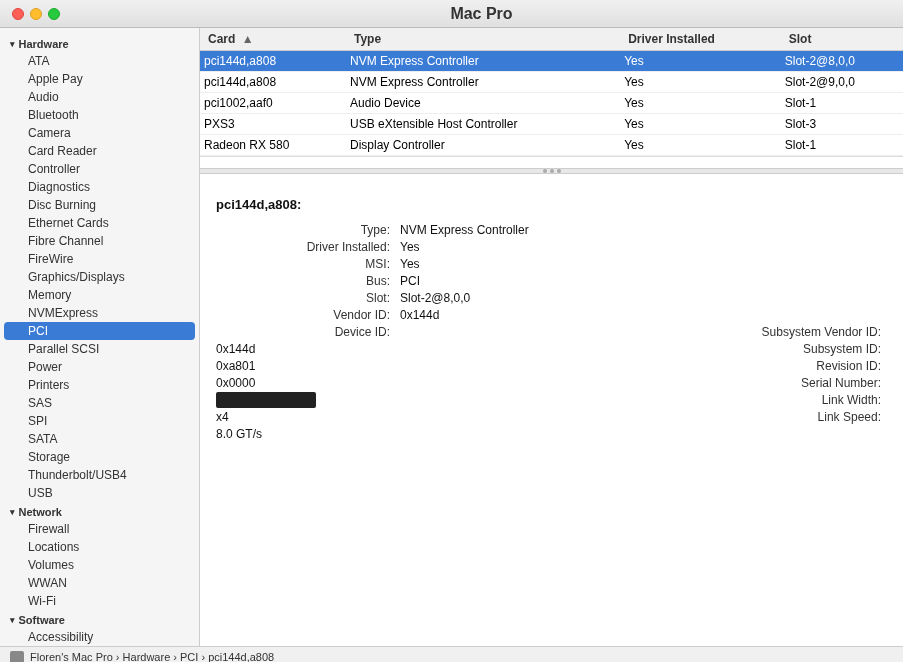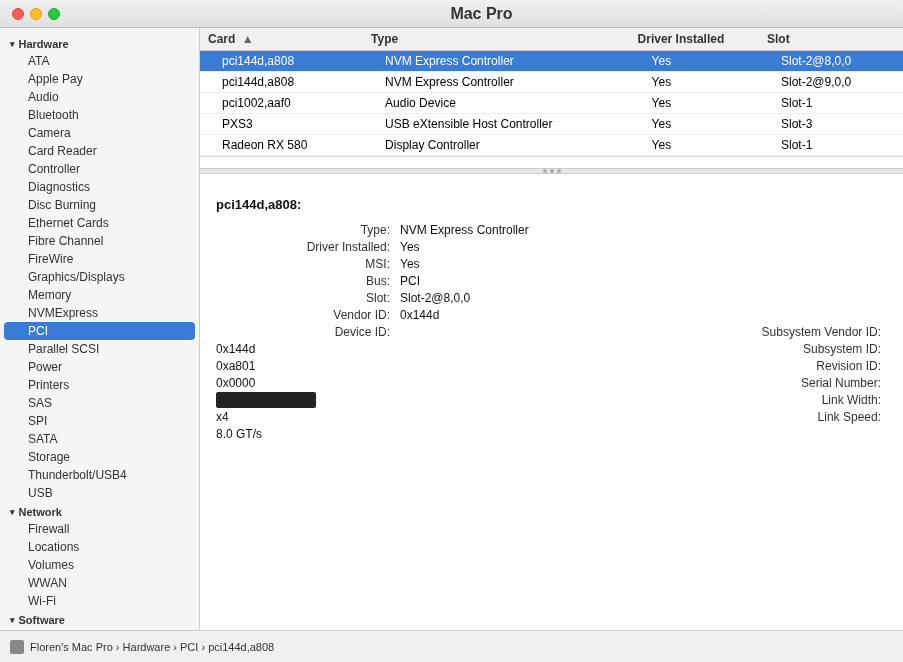--- a/index.html
+++ b/index.html
@@ -121,21 +121,21 @@
       color: #666;
     }
     tbody tr {
       cursor: pointer;
     }
     tbody tr.selected {
       background: #3a7bd5;
       color: white;
     }
     tbody td {
-      padding: 3px 22px;
+      padding: 3px 4px;
       font-size: 12px;
       border-bottom: 1px solid #eee;
       white-space: nowrap;
     }
 
     
     .splitter {
       height: 6px;
       background: #e8e8e8;
       border-top: 1px solid #ccc;
@@ -189,25 +189,25 @@
     .detail-value.redacted {
       background: #222;
       color: #222;
       width: 100px;
       display: inline-block;
       border-radius: 2px;
     }
 
     
     .statusbar {
-      height: 32px;
+      height: 16px;
       background: #f0f0f0;
       border-top: 1px solid #ccc;
       display: flex;
-      align-items: center;
+      align-items: flex-start;
       padding: 4px 10px;
       font-size: 11px;
       color: #333;
       gap: 6px;
       flex-shrink: 0;
     }
     .statusbar-icon {
       width: 14px;
       height: 14px;
       background: #888;

